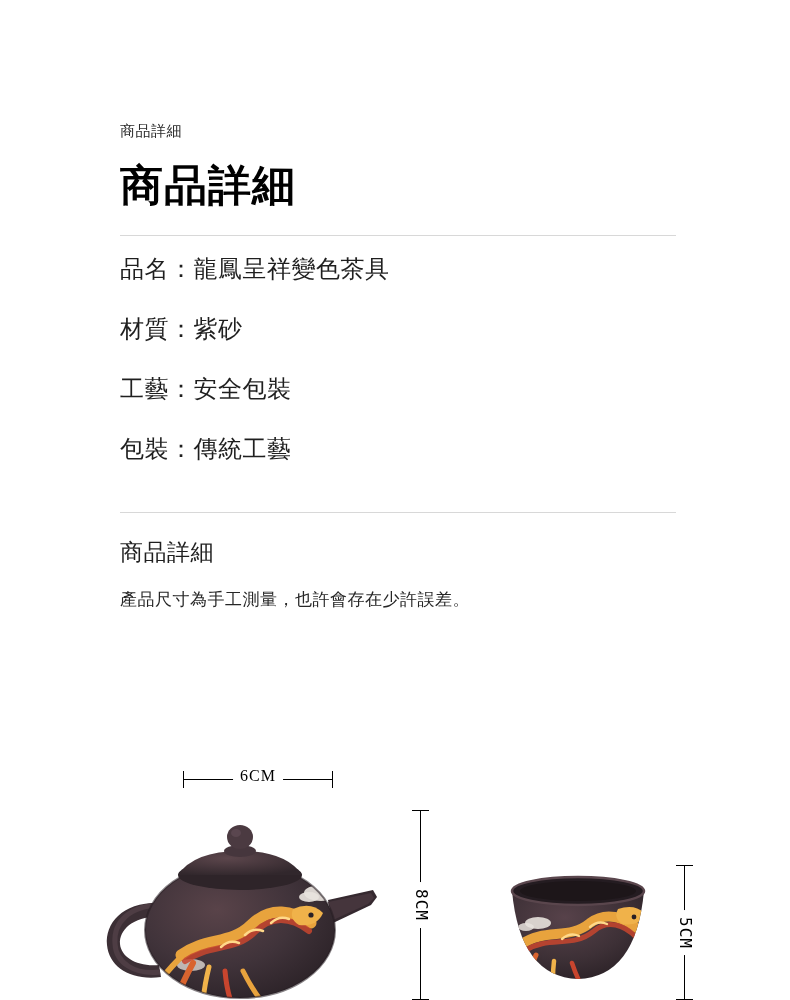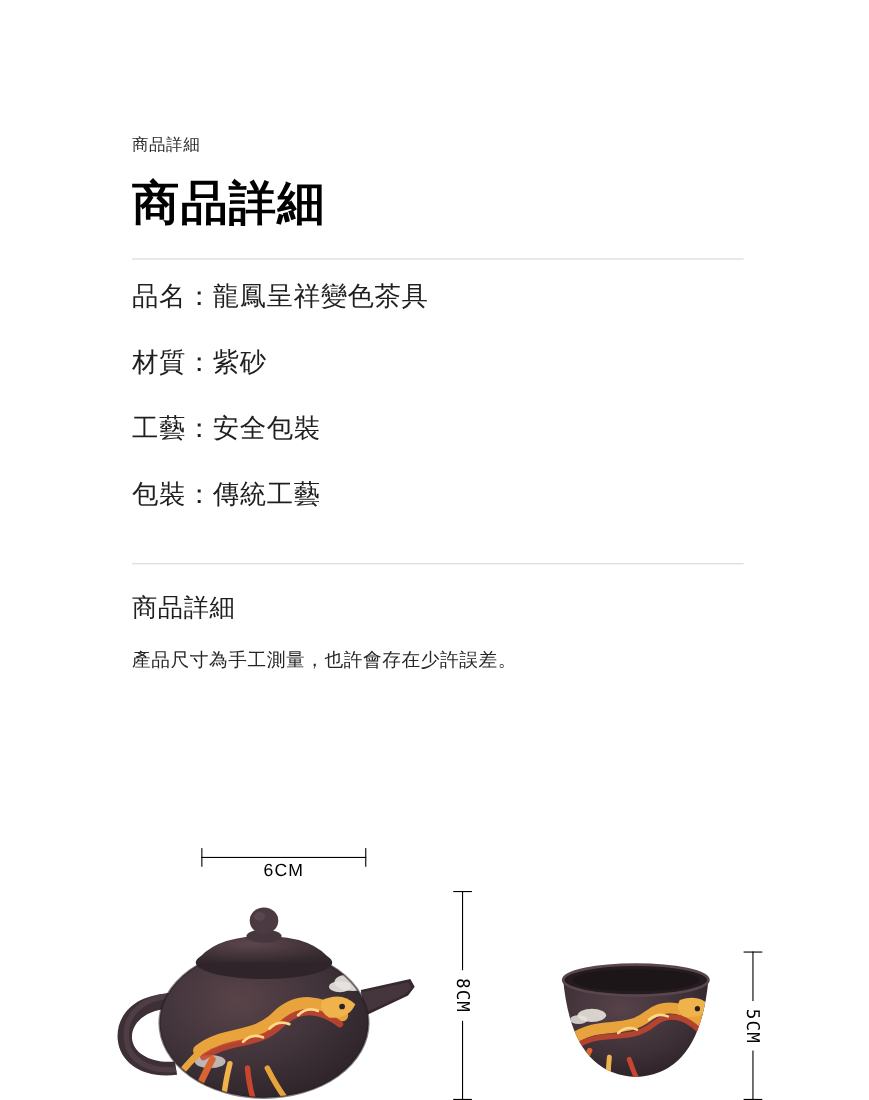--- a/index.html
+++ b/index.html
@@ -107,27 +107,27 @@
     top: 4px;
     width: 1px;
     height: 17px;
     background: #000;
   }
   .dim-top .cap-l { left: 0; }
   .dim-top .cap-r { right: 0; }
   .dim-top .label {
     position: absolute;
     left: 50%;
-    top: 16px;
+    top: 0;
     transform: translateX(-50%);
     background: #fff;
     padding: 0 7px;
     font-size: 16px;
     letter-spacing: 1px;
-    font-family: Liberation Sans, sans-serif;
+    font-family: Liberation Serif, serif;
     color: #000;
   }
 
   
   .dim-v {
     position: absolute;
     width: 26px;
   }
   .dim-v .bar {
     position: absolute;

